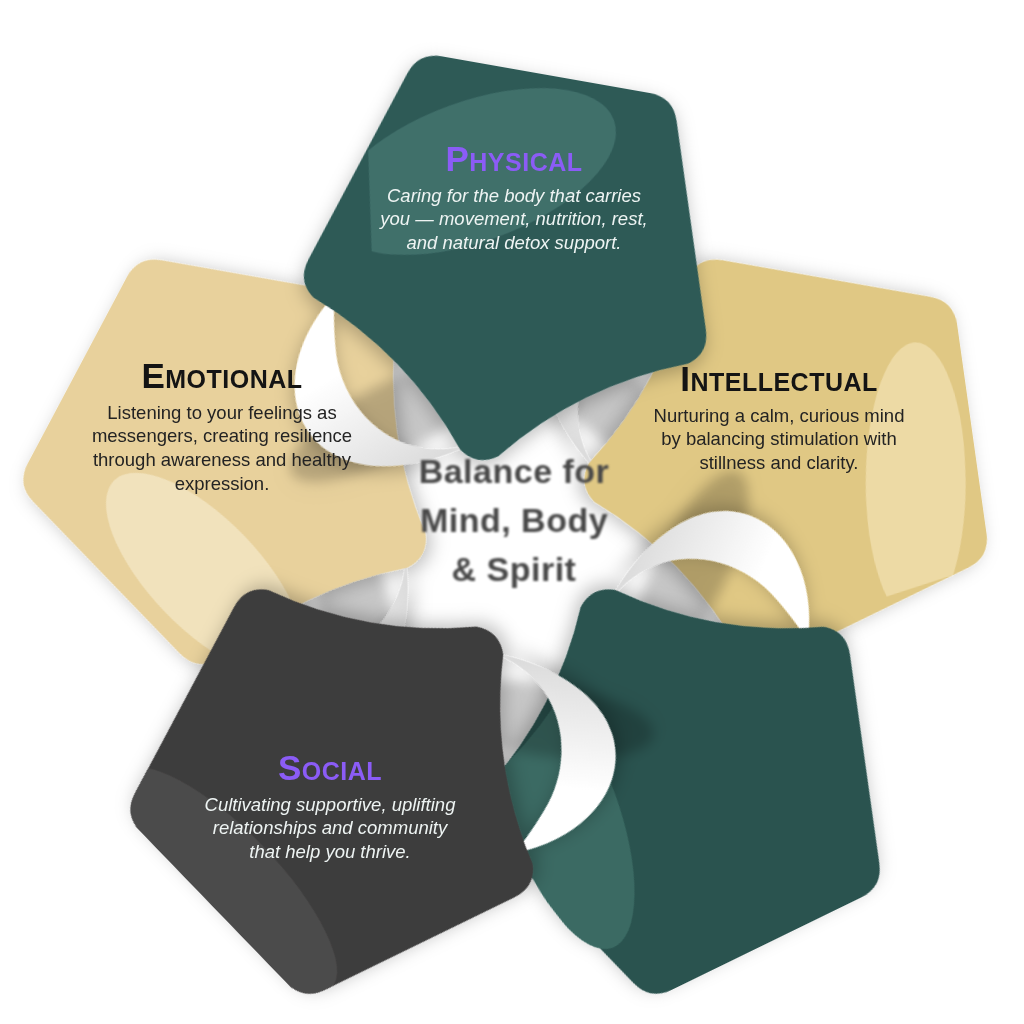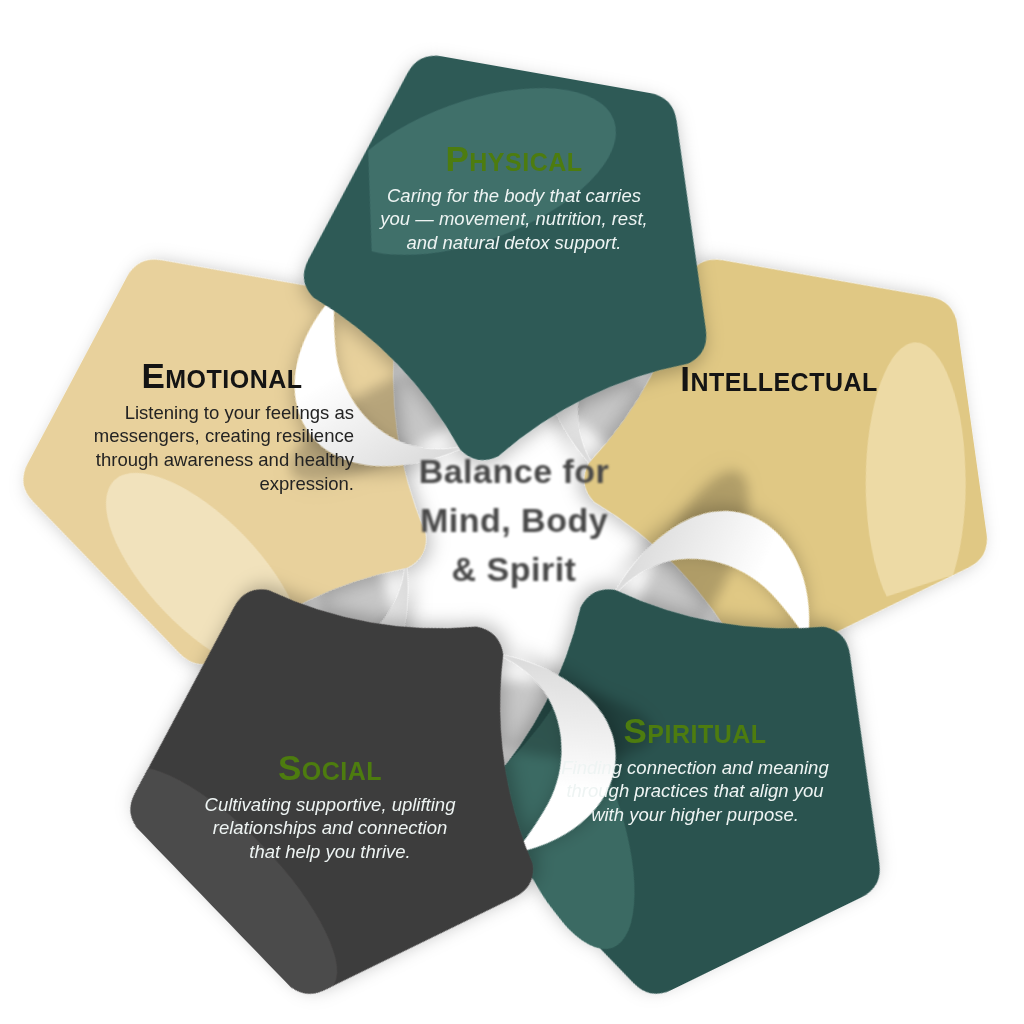--- a/index.html
+++ b/index.html
@@ -8,24 +8,24 @@
     background:#ffffff;font-family:"Liberation Sans",sans-serif;
   }
   .stage svg{position:absolute;left:0;top:0;}
   .label{position:absolute;text-align:center;pointer-events:none;}
   .ptitle{
     font-weight:700;font-size:25px;letter-spacing:.5px;line-height:1.1;
     text-transform:uppercase;
   }
   .ptitle::first-letter{font-size:35px;}
   .pdesc{margin-top:5px;font-size:18.5px;line-height:1.28;font-weight:400;}
-  .light .ptitle{color:#4d7c0f;}
+  .light .ptitle{color:#8b5cf6;}
   .light .pdesc{color:#eef4f3;font-style:italic;}
   .dark .ptitle{color:#141414;}
-  .dark .pdesc{color:#232323;text-align:right;}
+  .dark .pdesc{color:#232323;}
   .center-label{
     position:absolute;left:388px;top:447px;width:252px;
     font-size:34px;font-weight:700;line-height:49px;color:#484848;
     text-align:center;filter:blur(1.1px);letter-spacing:.5px;
   }
 </style>
 </head>
 <body>
 
 <div class="stage">
@@ -88,31 +88,28 @@
     <div class="pdesc">Caring for the body that carries you — movement, nutrition, rest, and natural detox support.</div>
   </div>
 
   <div class="label dark" style="left:90px;top:357px;width:264px">
     <div class="ptitle">Emotional</div>
     <div class="pdesc">Listening to your feelings as messengers, creating resilience through awareness and healthy expression.</div>
   </div>
 
   <div class="label dark" style="left:653px;top:360px;width:252px">
     <div class="ptitle">Intellectual</div>
+    <div class="pdesc">Nurturing a calm, curious mind by balancing stimulation with stillness and clarity.</div>
   </div>
 
   <div class="label light" style="left:198px;top:749px;width:264px">
     <div class="ptitle">Social</div>
-    <div class="pdesc">Cultivating supportive, uplifting relationships and connection that help you thrive.</div>
+    <div class="pdesc">Cultivating supportive, uplifting relationships and community that help you thrive.</div>
   </div>
 
-  <div class="label light" style="left:560px;top:712px;width:270px">
-    <div class="ptitle">Spiritual</div>
-    <div class="pdesc">Finding connection and meaning through practices that align you with your higher purpose.</div>
-  </div>
 
   <div class="center-label">
     <div>Balance for</div>
     <div>Mind, Body</div>
     <div>&amp; Spirit</div>
   </div>
 
 </div>
 
 </body></html>

